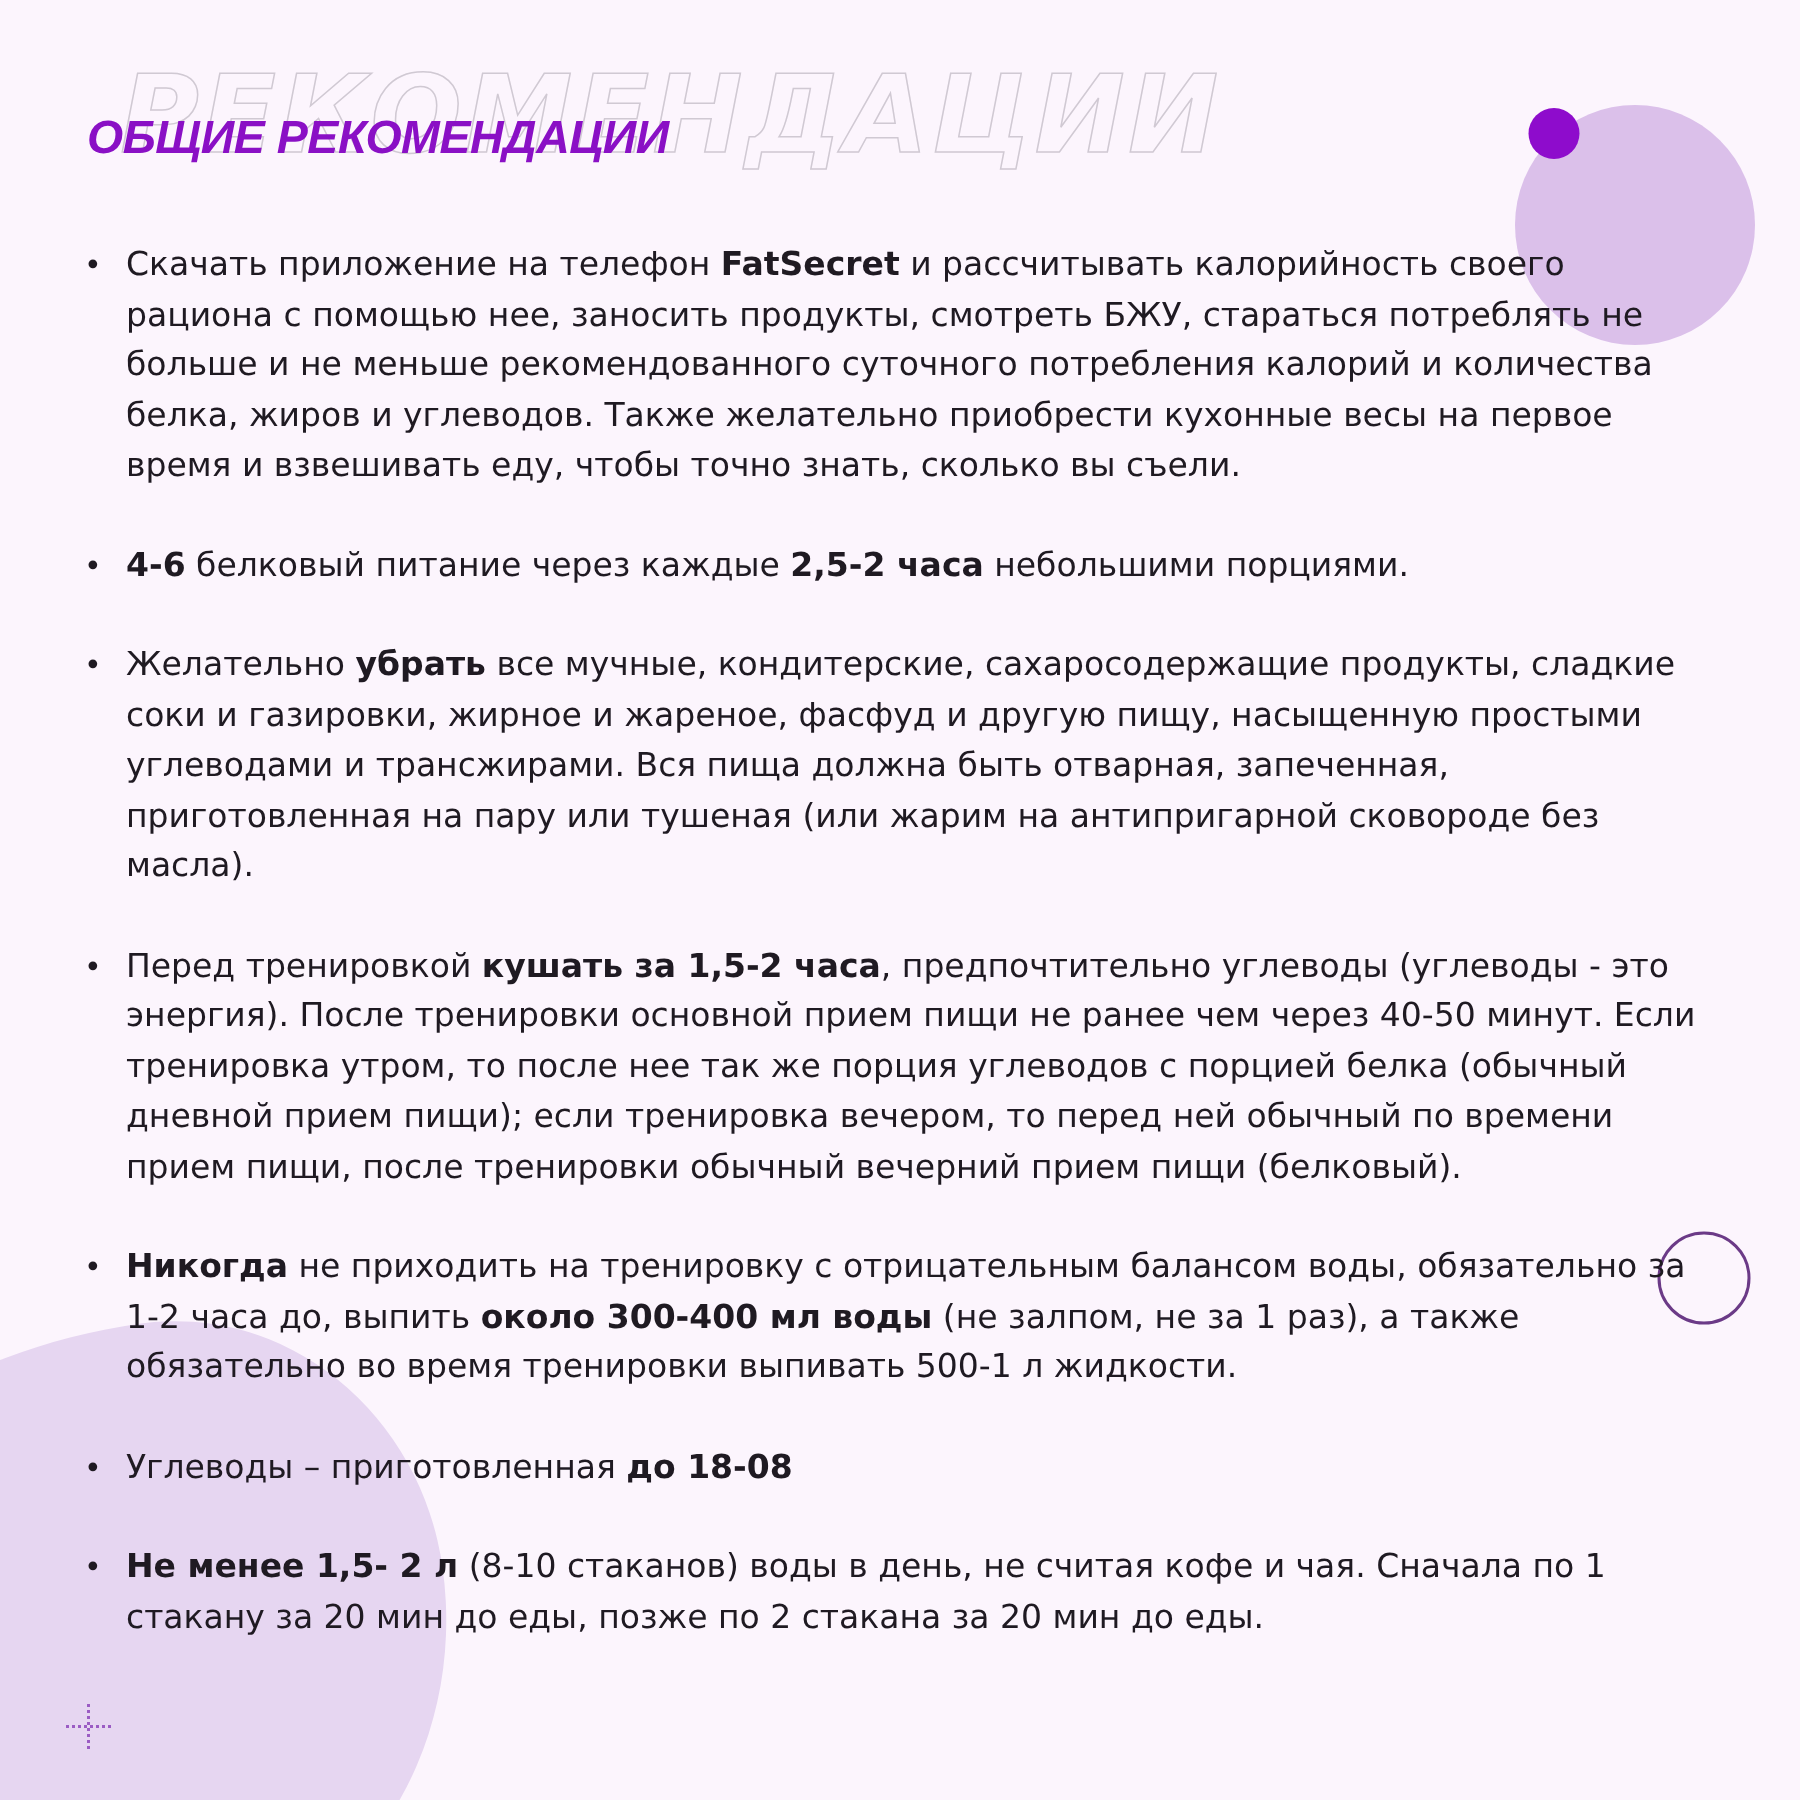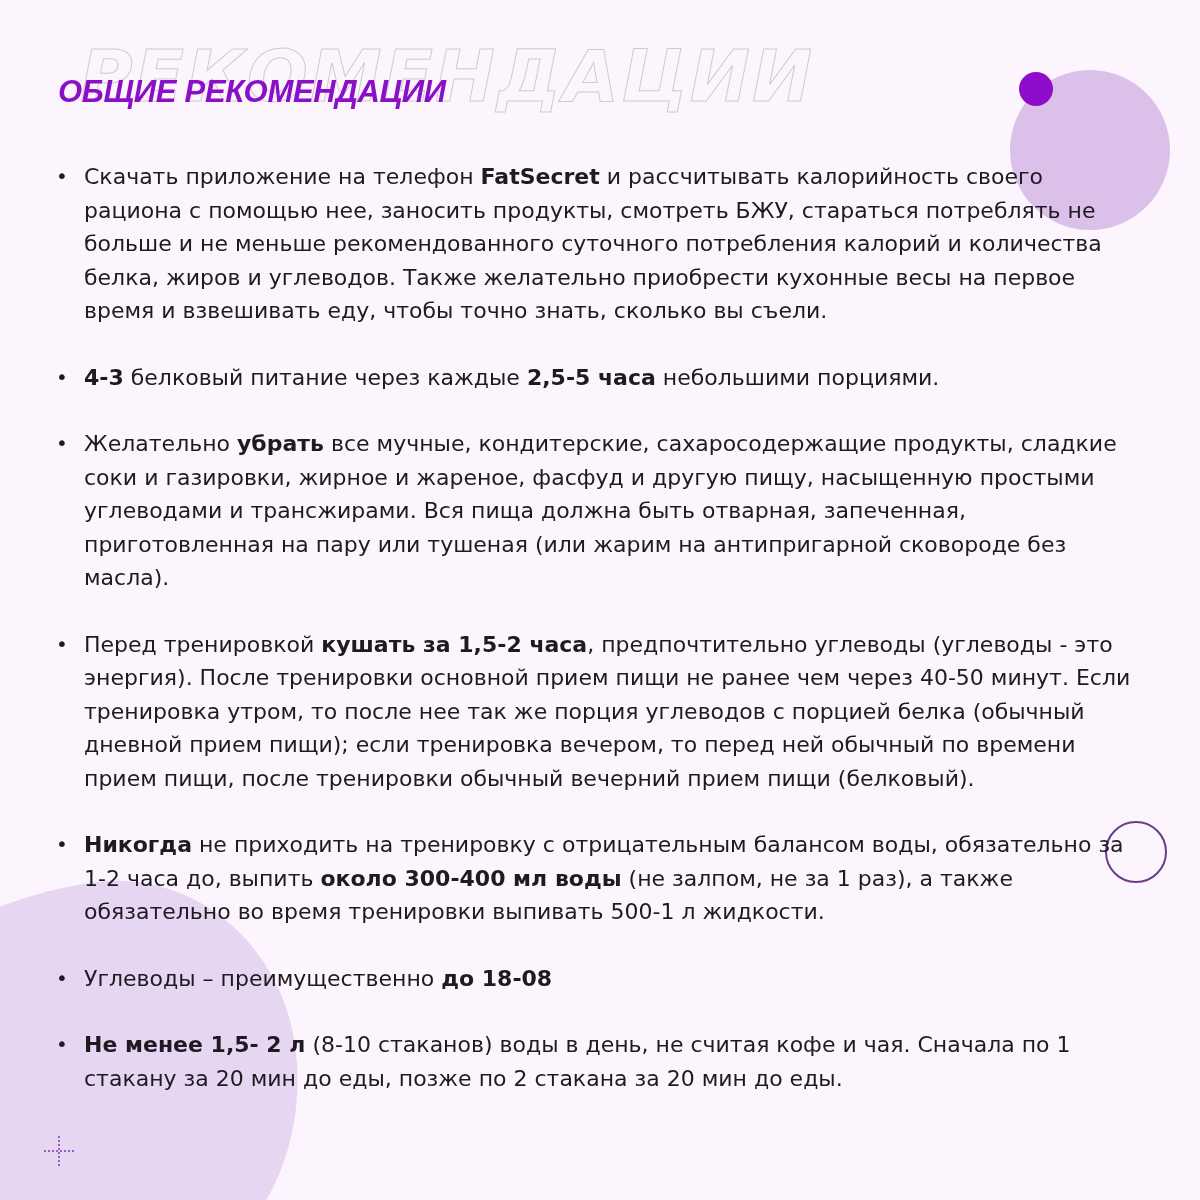--- a/index.html
+++ b/index.html
@@ -76,19 +76,19 @@
 <div class="circle-big"></div>
 <div class="circle-dot"></div>
 <div class="circle-ring"></div>
 <div class="cross"></div>
 
 <div class="ghost-title">РЕКОМЕНДАЦИИ</div>
 <h1 class="title" style="margin:2px;font-style:italic;">ОБЩИЕ РЕКОМЕНДАЦИИ</h1>
 
 <div class="content" id="list">
     <div class="item"><span class="bullet">•</span><span>Скачать приложение на телефон </span><b>FatSecret</b><span> и рассчитывать калорийность своего рациона с помощью нее, заносить продукты, смотреть БЖУ, стараться потреблять не больше и не меньше рекомендованного суточного потребления калорий и количества белка, жиров и углеводов. Также желательно приобрести кухонные весы на первое время и взвешивать еду, чтобы точно знать, сколько вы съели.</span></div>
-    <div class="item"><span class="bullet">•</span><span> </span><b>4-3</b><span> белковый питание через каждые </span><b>2,5-5 часа</b><span> небольшими порциями.</span></div>
+    <div class="item"><span class="bullet">•</span><span> </span><b>4-6</b><span> белковый питание через каждые </span><b>2,5-2 часа</b><span> небольшими порциями.</span></div>
     <div class="item"><span class="bullet">•</span><span> Желательно </span><b>убрать</b><span> все мучные, кондитерские, сахаросодержащие продукты, сладкие соки и газировки,  жирное и жареное, фасфуд и другую пищу, насыщенную простыми углеводами и трансжирами. Вся пища должна быть отварная, запеченная, приготовленная на пару или тушеная (или жарим на антипригарной сковороде без масла).</span></div>
     <div class="item"><span class="bullet">•</span><span>Перед тренировкой </span><b>кушать за 1,5-2 часа</b><span>, предпочтительно углеводы (углеводы - это энергия). После тренировки основной прием пищи не ранее чем через 40-50 минут. Если тренировка утром, то после нее так же порция углеводов с порцией белка (обычный дневной прием пищи); если тренировка вечером, то перед ней обычный по времени прием пищи, после тренировки обычный вечерний прием пищи (белковый).</span></div>
     <div class="item"><span class="bullet">•</span><b>Никогда</b><span> не приходить на тренировку с отрицательным балансом воды, обязательно за 1-2 часа до, выпить </span><b>около 300-400 мл воды</b><span> (не залпом, не за 1 раз), а также обязательно во время тренировки выпивать 500-1 л жидкости.</span></div>
-    <div class="item"><span class="bullet">•</span><span>Углеводы – преимущественно </span><b>до 18-08</b></div>
+    <div class="item"><span class="bullet">•</span><span>Углеводы – приготовленная </span><b>до 18-08</b></div>
     <div class="item"><span class="bullet">•</span><b>Не менее 1,5- 2 л</b><span> (8-10 стаканов) воды в день, не считая кофе и чая. Сначала по 1 стакану за 20 мин до еды, позже по 2 стакана за 20 мин до еды.</span></div>
   </div>
 
 </body></html>

